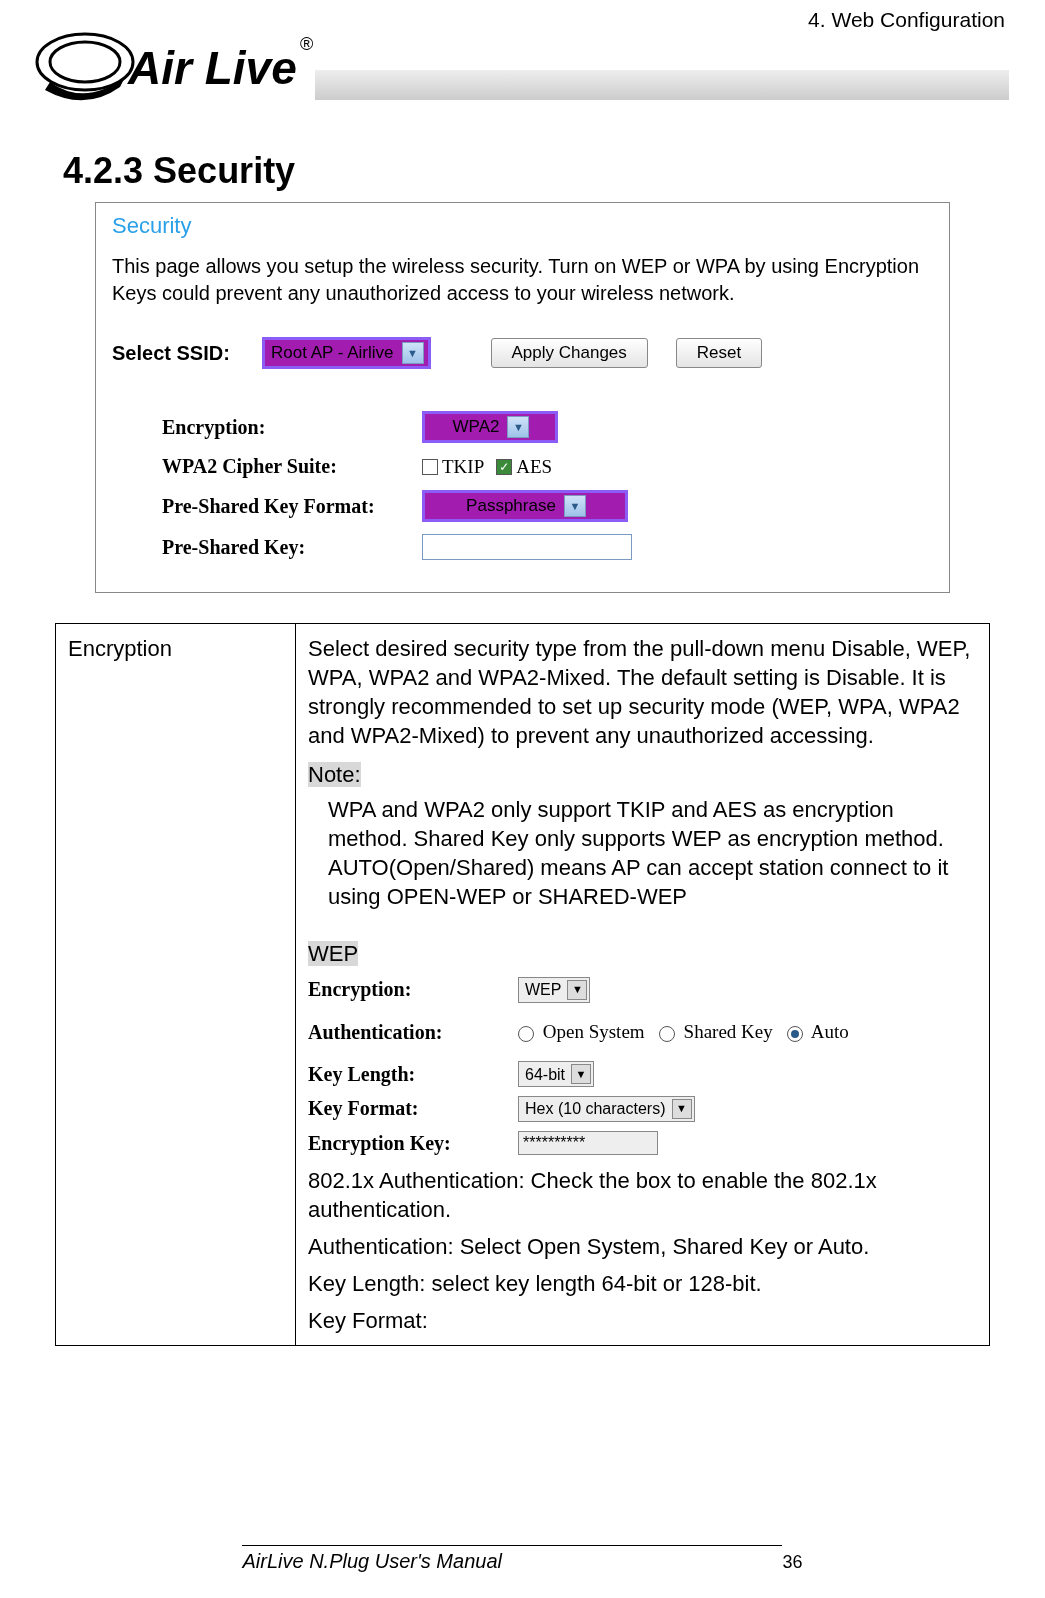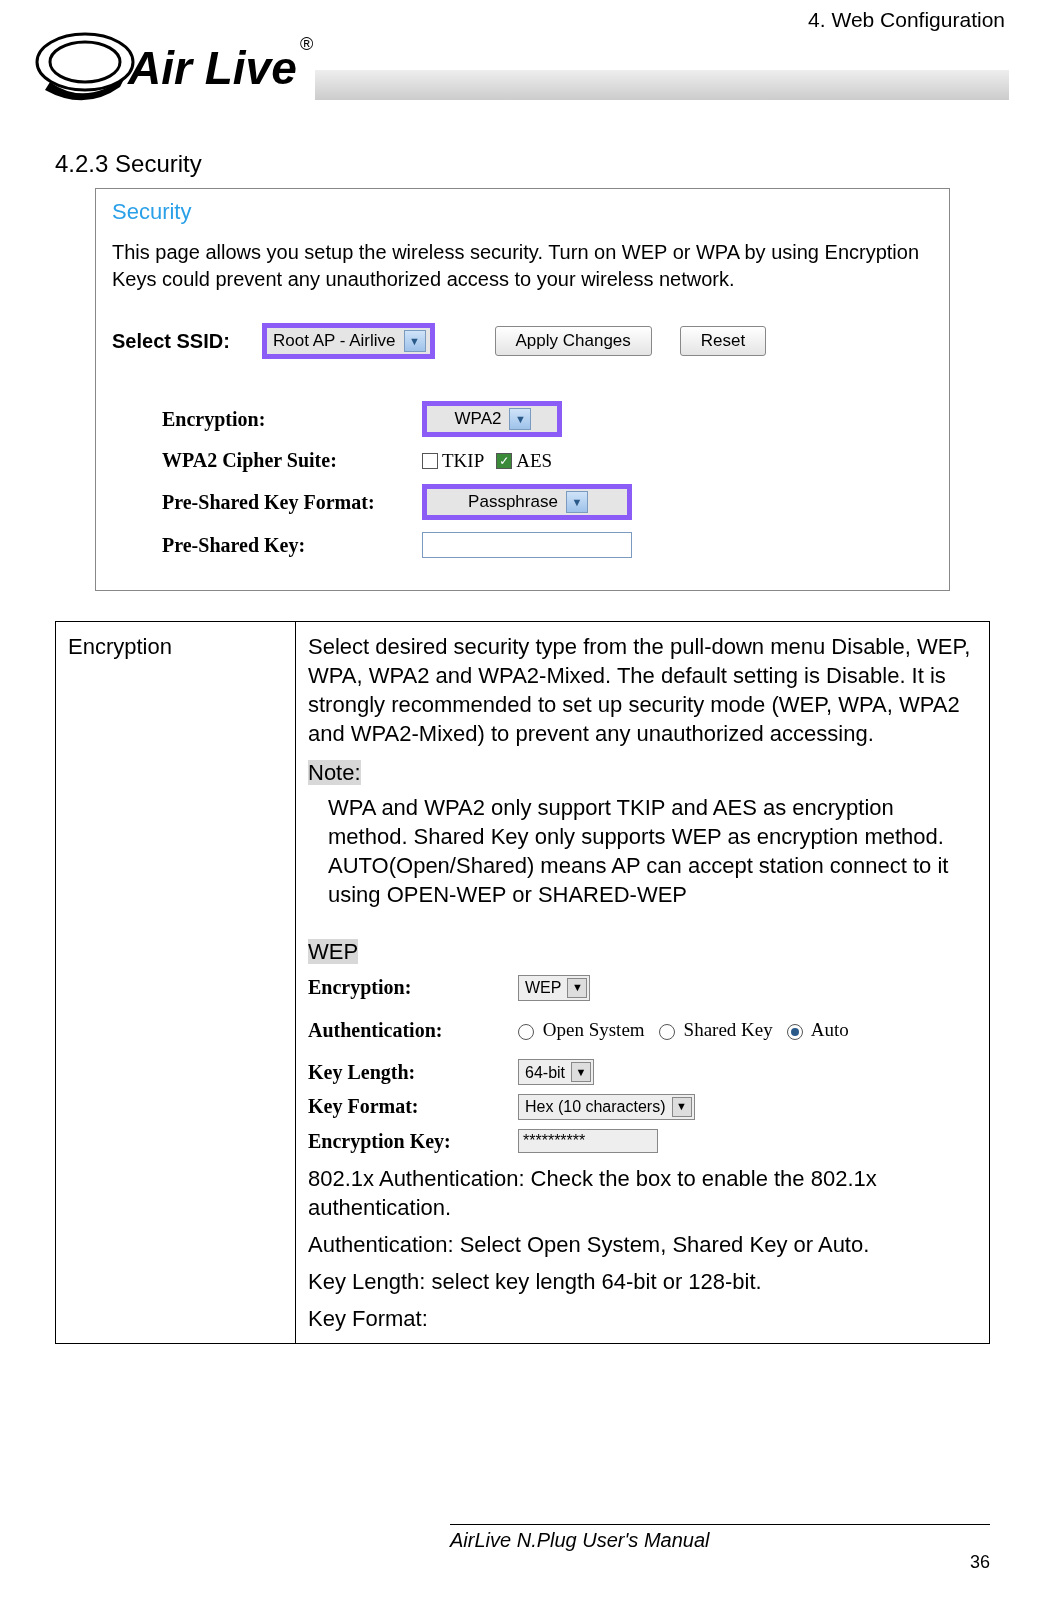--- a/index.html
+++ b/index.html
@@ -30,23 +30,23 @@
     position: absolute;
     left: 260px;
     right: 0;
     top: 30px;
     height: 30px;
     background: linear-gradient(#eee,#ccc);
   }
   .logo-band svg { position: absolute; left: -25px; top: -18px; }
   .sec-heading {
     margin-top: 40px;
-    margin-left: 0;
-    font-size: 24px;
-    font-weight: normal;
+    margin-left: 8px;
+    font-size: 36px;
+    font-weight: bold;
   }
   .screenshot1 {
     margin: 10px 0 0 40px;
     width: 855px;
     border: 1px solid #888;
     background: #fff;
     padding: 10px 16px 20px 16px;
     box-sizing: border-box;
     font-family: Arial, sans-serif;
   }
@@ -54,21 +54,21 @@
     color: #2aa0e8;
     font-weight: normal;
     font-size: 22px;
     margin-bottom: 14px;
   }
   .ss-desc { font-size: 20px; line-height: 1.35; margin-bottom: 30px; }
   .ss-row { display:flex; align-items:center; margin-bottom:12px; }
   .ss-label-b { font-weight:bold; font-size:20px; width:220px; }
   .ss-select {
     display:inline-flex; align-items:center;
-    border:5px solid #8b5cf6; background:#e5e5e5;
+    border:3px solid #8b5cf6; background:#a21caf;
     height:26px; padding:0 4px 0 6px; font-size:17px;
   }
   .ss-select .arrow {
     width:20px; height:20px; margin-left:8px;
     background: linear-gradient(#cfe3f8,#9ec2ea);
     border:1px solid #7a9ac0;
     display:flex;align-items:center;justify-content:center;
     font-size:11px;color:#2a5a8a;
   }
   .ss-btn {
@@ -111,21 +111,20 @@
   .ss2-sel{
     display:inline-flex;align-items:center;background:#eee;border:1px solid #888;
     height:24px;padding:0 2px 0 6px;font-family:Arial;font-size:16px;
   }
   .ss2-sel .ar{width:18px;height:18px;margin-left:6px;background:#ddd;border:1px solid #888;display:flex;align-items:center;justify-content:center;font-size:11px;}
   .ss2-input{background:#eee;border:1px solid #888;height:22px;width:130px;padding:0 4px;font-family:Arial;font-size:16px;}
   .footer{
     position:absolute;left:55px;right:55px;bottom:25px;
     display:flex;justify-content:center;align-items:flex-end;
     font-size:20px;
-    flex-direction:column;
   }
   .footer .left{font-style:italic;border-top:1px solid #000;padding-top:4px;width:540px;}
   .footer .pn{font-size:18px;}
 </style>
 </head>
 <body>
 
 <div class="page">
   <div class="top-right">4. Web Configuration</div>
 

